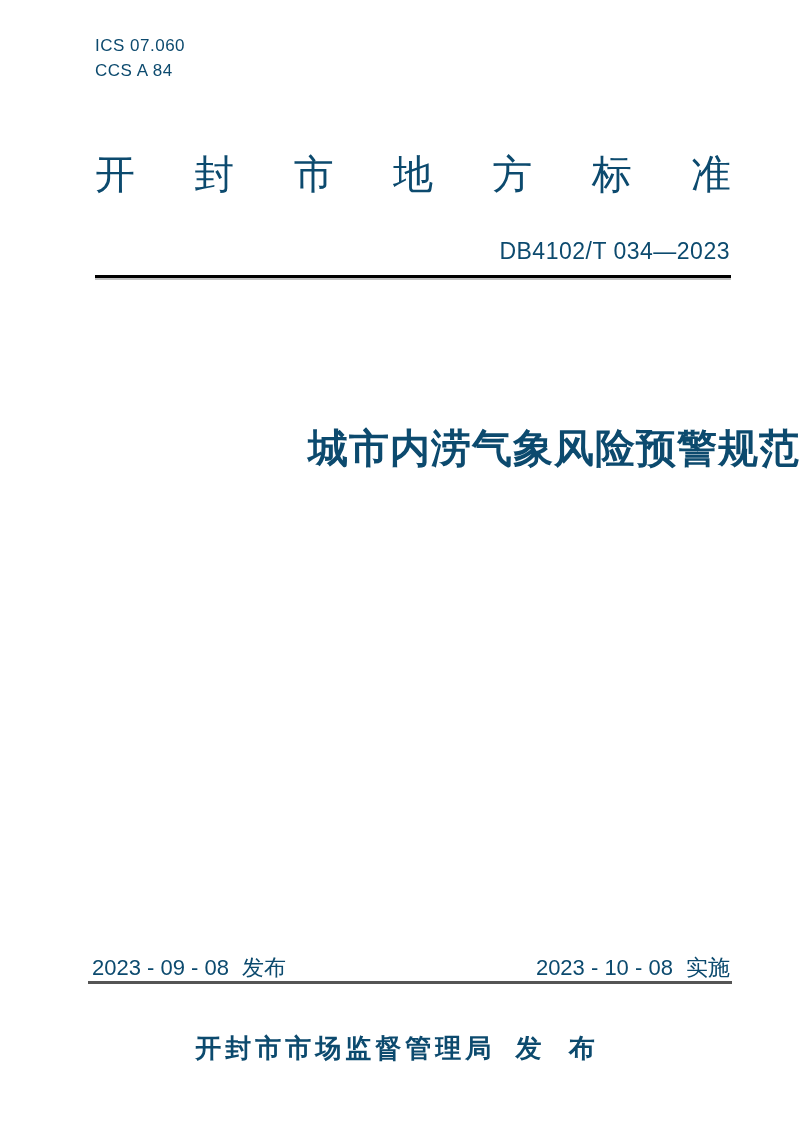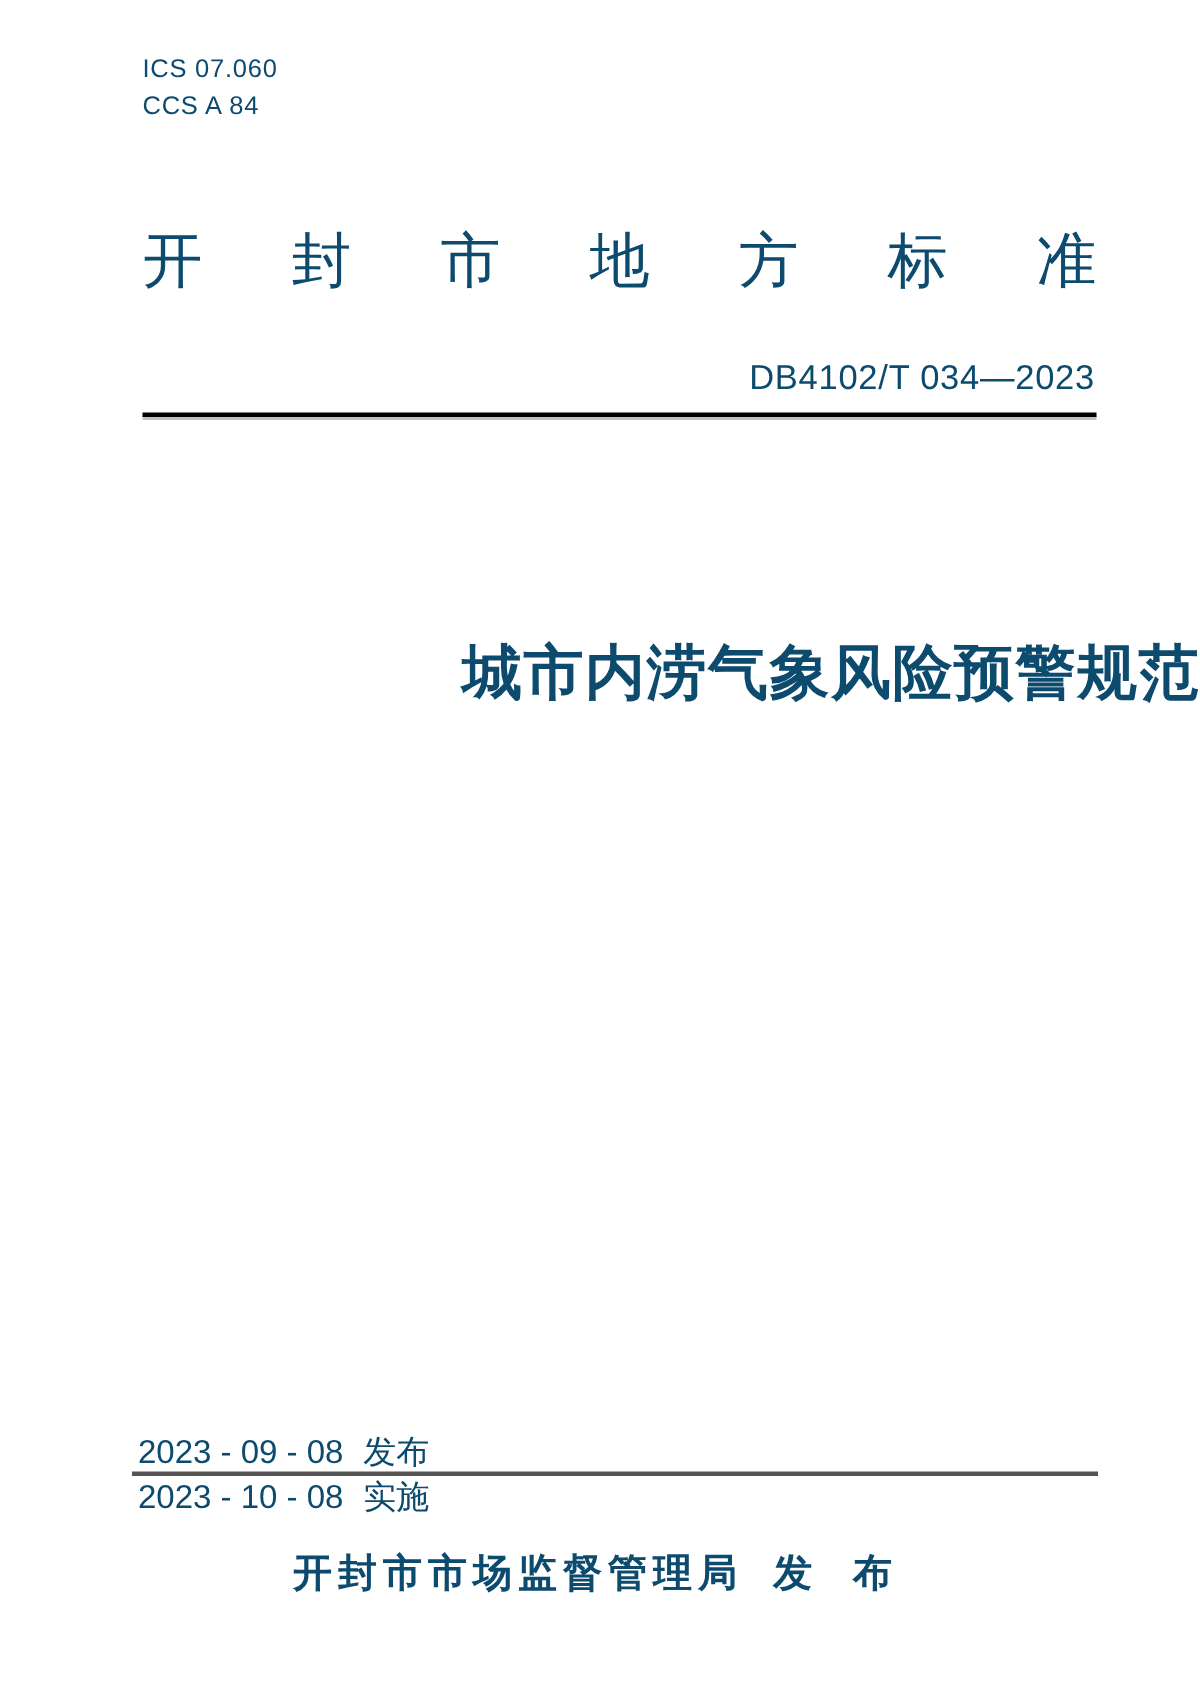--- a/index.html
+++ b/index.html
@@ -72,21 +72,20 @@
   }
   .dates-row {
     position: absolute;
     left: 92px;
     top: 953px;
     width: 638px;
     display: flex;
     justify-content: space-between;
     font-size: 22px;
     white-space: nowrap;
-    flex-direction: column;
   }
   .dates-row .label { margin-left: 7px; }
   .rule-bottom {
     position: absolute;
     left: 88px;
     top: 981px;
     width: 644px;
     height: 3px;
     background: #555555;
   }

